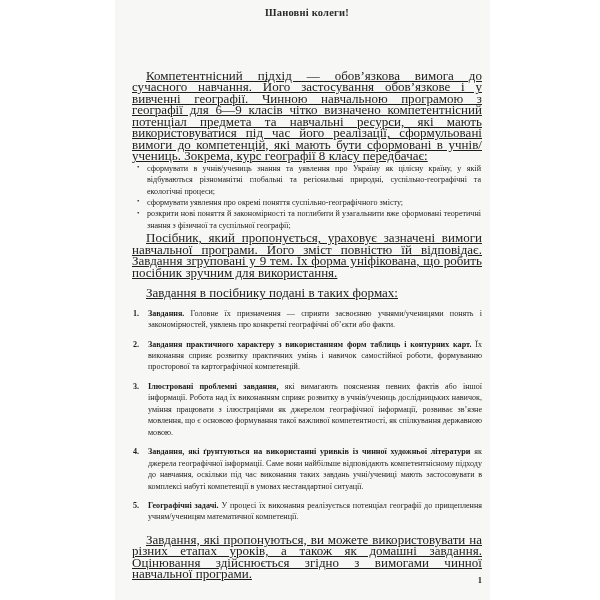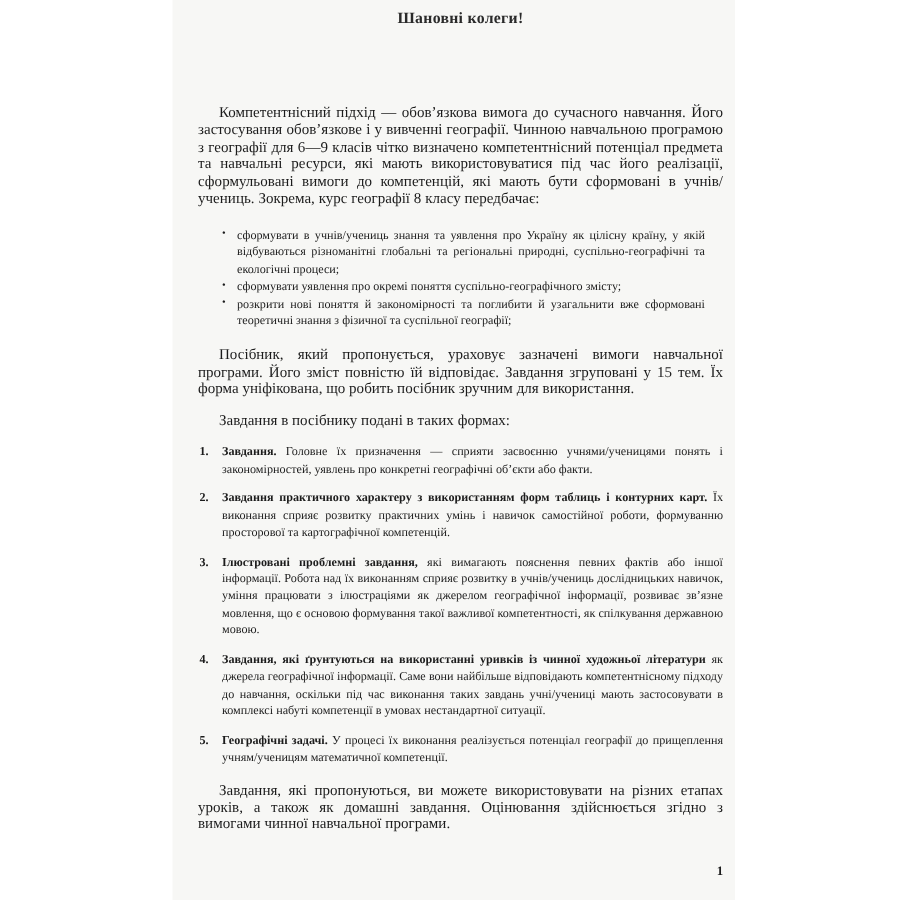--- a/index.html
+++ b/index.html
@@ -41,33 +41,34 @@
     padding-top: 7px;
   }
   .body-col {
     position: absolute;
     left: 0px;
     top: 70px;
     width: 350px;
   }
   p.para {
     margin: 0 0 0 0;
-    font-size: 10px;
+    font-size: 13px;
     line-height: 11.45px;
     text-align: justify;
     color: #1c1c1c;
     text-indent: 14px;
     letter-spacing: 0.02px;
+    text-decoration: underline;
   }
   .gap-md { height: 9px; }
   .gap-lg { height: 11px; }
 
   ul.bullets {
     list-style: none;
-    margin: 12px;
+    margin: 1px;
     padding: 0;
   }
   ul.bullets > li {
     position: relative;
     padding-left: 14px;
     font-size: 8.1px;
     line-height: 11.45px;
     text-align: justify;
     color: #1c1c1c;
     margin: 0;
@@ -131,21 +132,21 @@
   <div class="body-col">
 
     <p class="para">Компетентнісний підхід — обов’язкова вимога до сучасного навчання. Його застосування обов’язкове і у вивченні географії. Чинною навчальною програмою з географії для 6—9 класів чітко визначено компетентнісний потенціал предмета та навчальні ресурси, які мають використовуватися під час його реалізації, сформульовані вимоги до компетенцій, які мають бути сформовані в учнів/учениць. Зокрема, курс географії 8 класу передбачає:</p>
 
     <ul class="bullets">
       <li>сформувати в учнів/учениць знання та уявлення про Україну як цілісну країну, у якій відбуваються різноманітні глобальні та регіональні природні, суспільно-географічні та екологічні процеси;</li>
       <li>сформувати уявлення про окремі поняття суспільно-географічного змісту;</li>
       <li>розкрити нові поняття й закономірності та поглибити й узагальнити вже сформовані теоретичні знання з фізичної та суспільної географії;</li>
     </ul>
 
-    <p class="para">Посібник, який пропонується, ураховує зазначені вимоги навчальної програми. Його зміст повністю їй відповідає. Завдання згруповані у 15 тем. Їх форма уніфікована, що робить посібник зручним для використання.</p>
+    <p class="para">Посібник, який пропонується, ураховує зазначені вимоги навчальної програми. Його зміст повністю їй відповідає. Завдання згруповані у 9 тем. Їх форма уніфікована, що робить посібник зручним для використання.</p>
 
     <div class="gap-md"></div>
 
     <p class="para">Завдання в посібнику подані в таких формах:</p>
 
     <div class="gap-md"></div>
 
     <ol class="numbered">
       <li><span class="lead-bold">Завдання.</span><span> Головне їх призначення — сприяти засвоєнню учнями/ученицями понять і закономірностей, уявлень про конкретні географічні об’єкти або факти.</span></li>
       <li><span class="lead-bold">Завдання практичного характеру з використанням форм таблиць і контурних карт.</span><span> Їх виконання сприяє розвитку практичних умінь і навичок самостійної роботи, формуванню просторової та картографічної компетенцій.</span></li>

